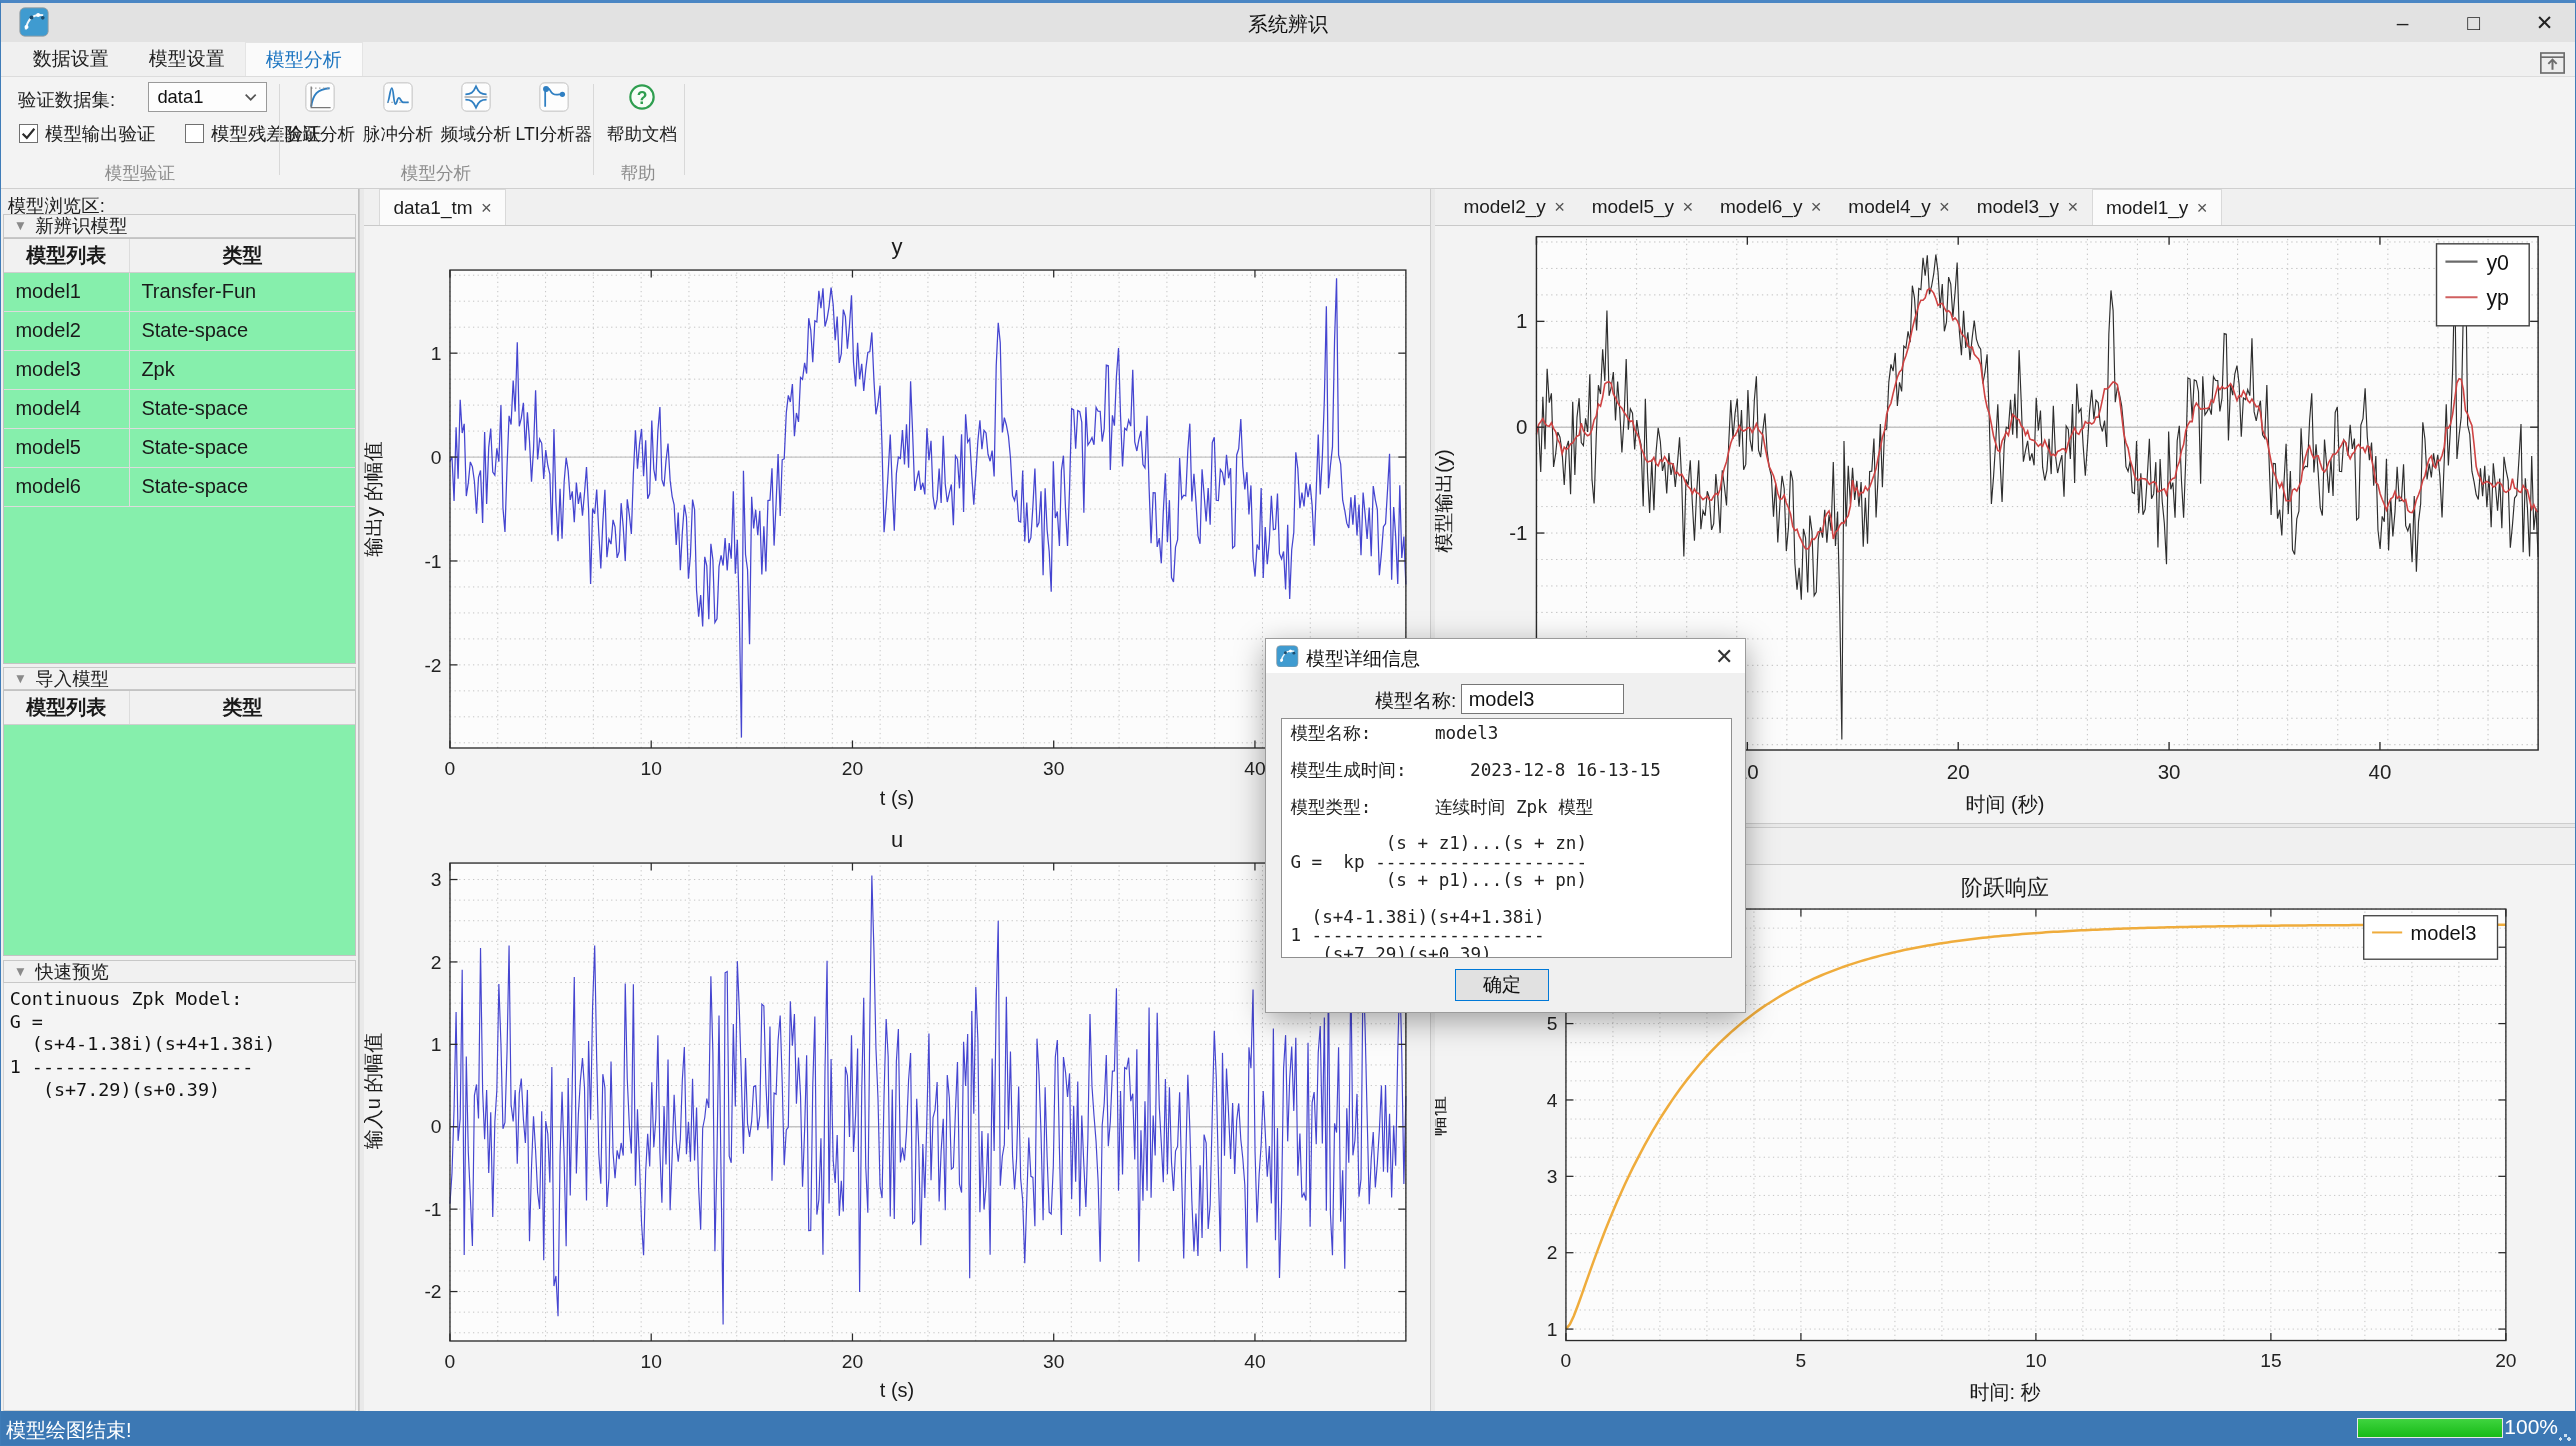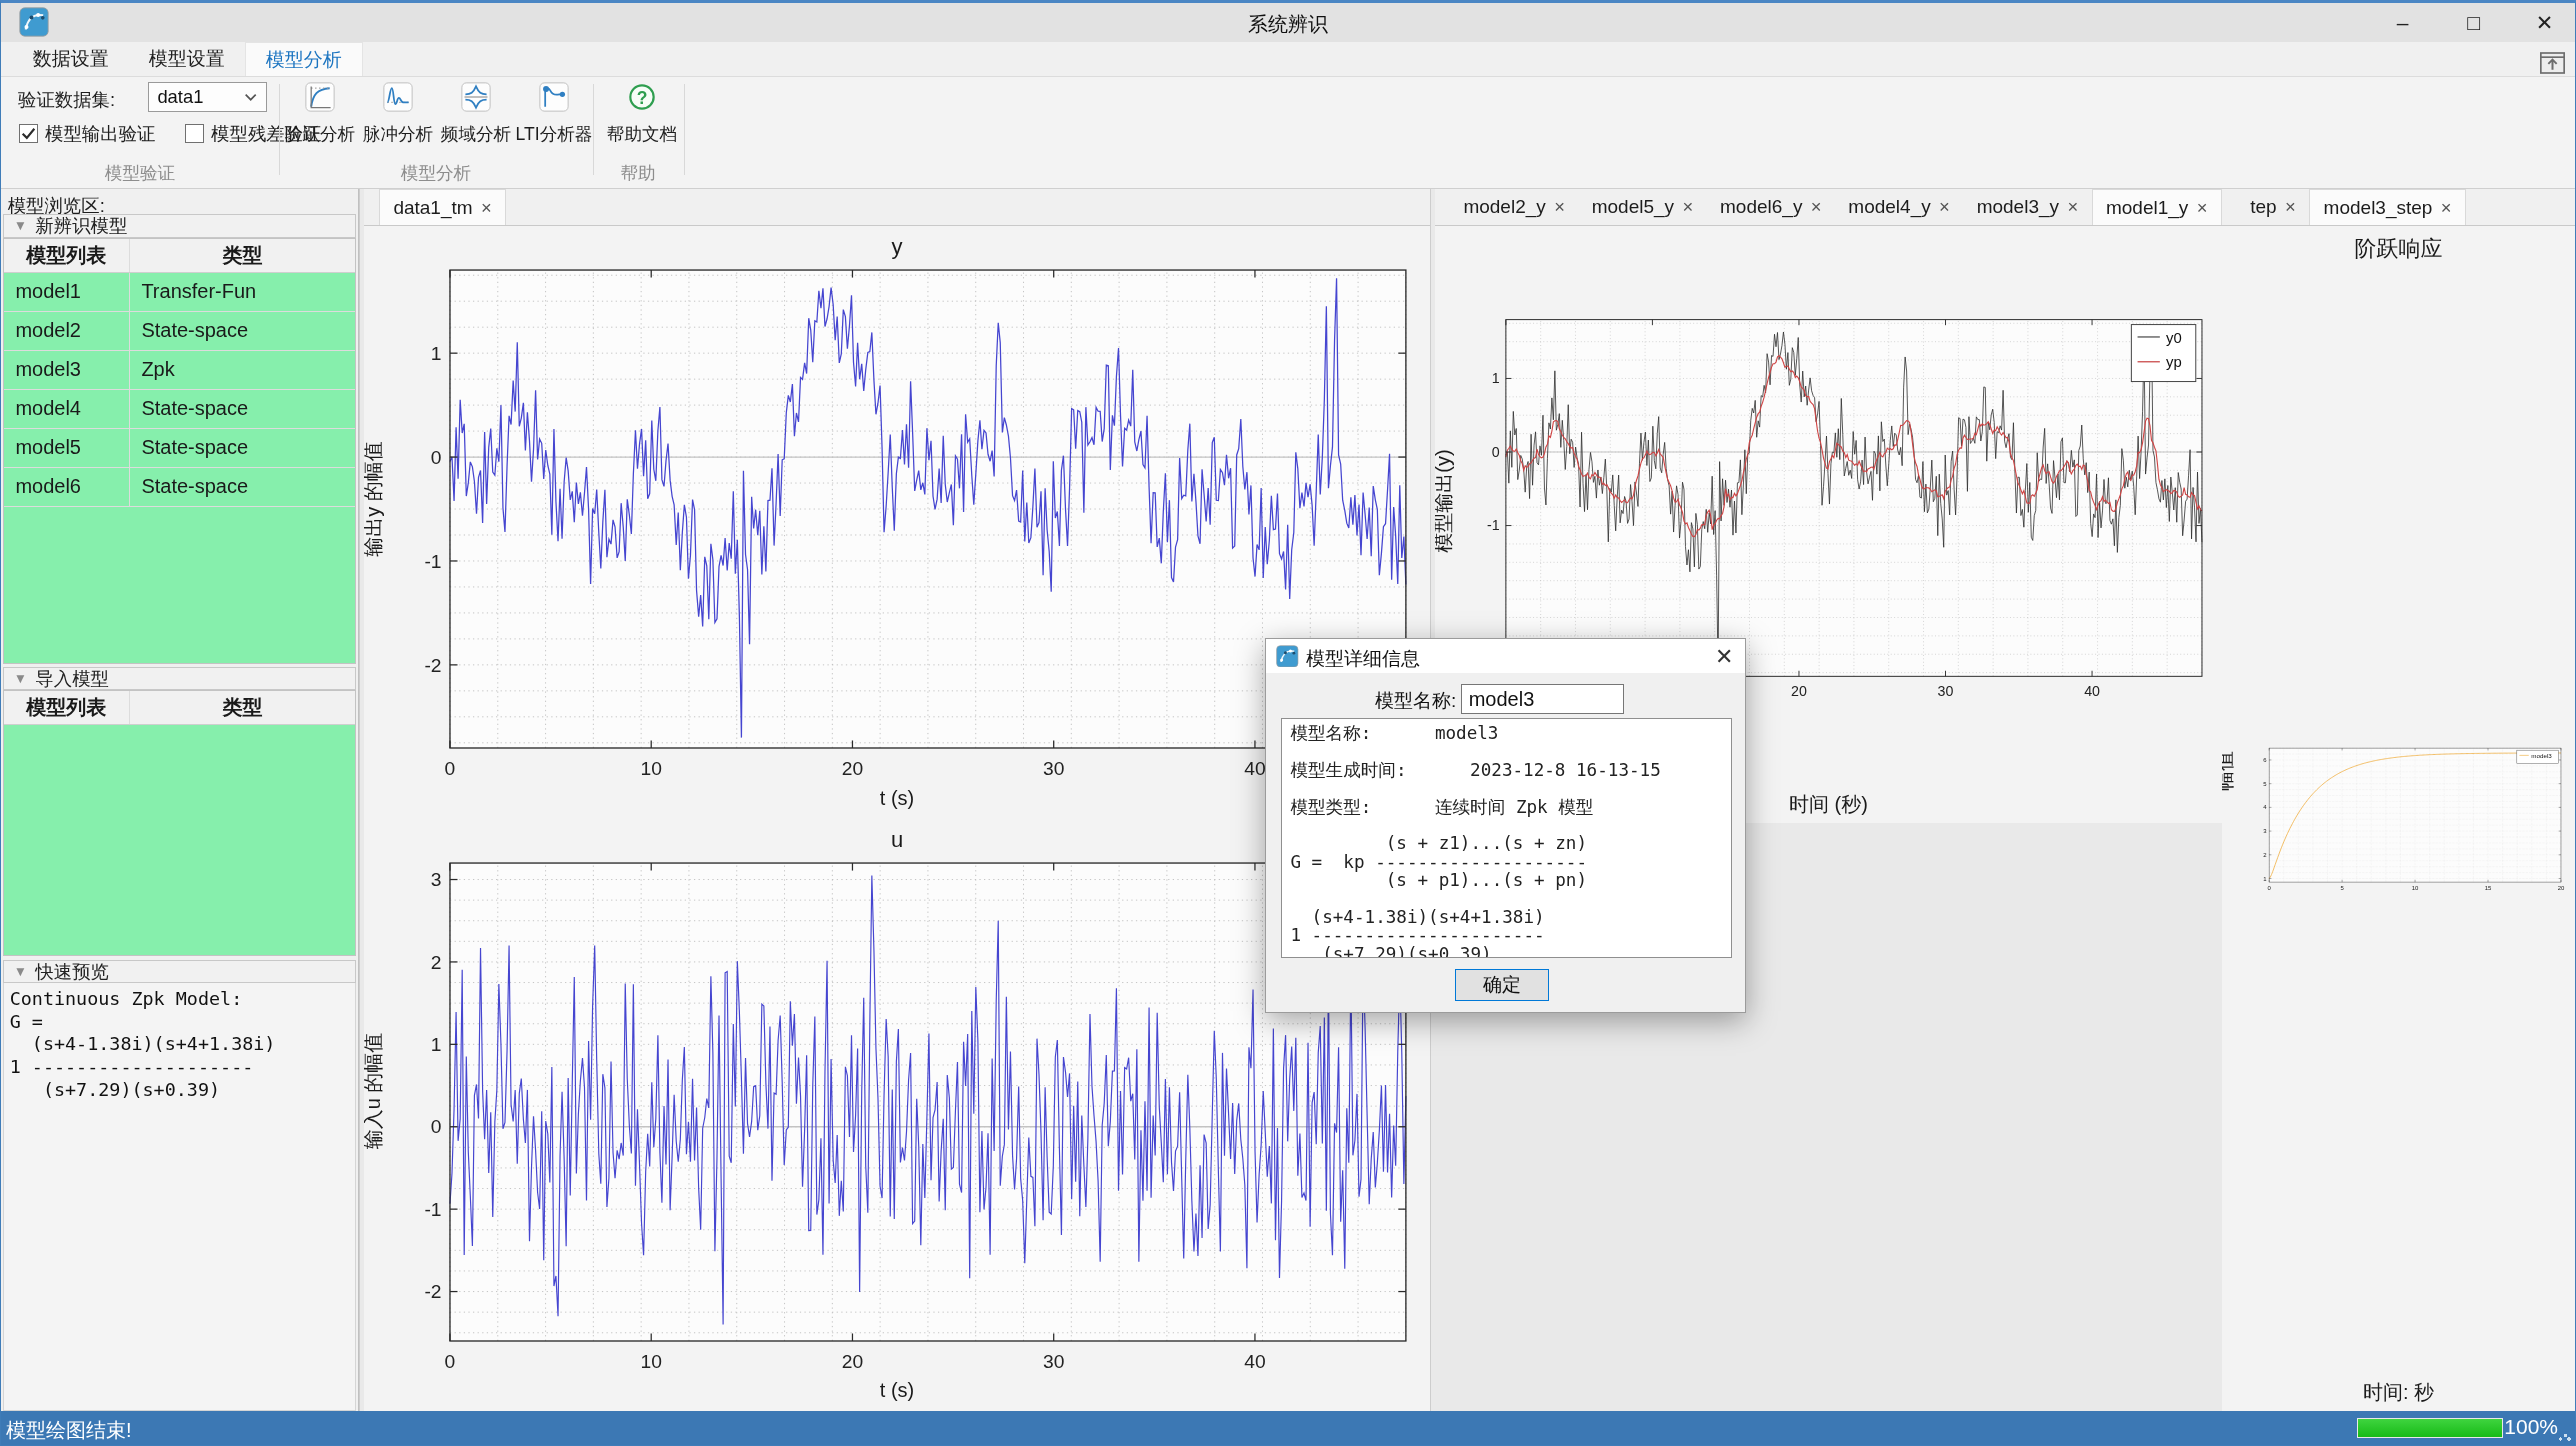--- a/index.html
+++ b/index.html
@@ -53,21 +53,21 @@
   .tcell{font-size:20px;color:#1a1a1a;padding:0 11.7px;}
   .tcol1{width:126px;border-right:0.8px solid #dcdcdc;height:100%;display:flex;align-items:center;}
   .thead .tcol1{justify-content:center;}
   .tcol2{flex:1;}
   .preview{flex:1;margin:0 1.7px;background:#f4f4f4;border:0.8px solid #d5d5d5;border-top:none;
            font-family:"DejaVu Sans Mono",monospace;font-size:18.4px;line-height:22.6px;color:#111;
            padding:5px 6px;white-space:pre;}
   
   .panel{background:#f3f3f3;display:flex;flex-direction:column;overflow:hidden;}
   .center{width:1066px;}
-  .rightcol{flex:1;display:flex;flex-direction:row;}
+  .rightcol{flex:1;display:flex;flex-direction:column;}
   .rtop{height:634px;}
   .hsplit{height:5px;background:#e9e9e9;border-top:0.8px solid #cdcdcd;border-bottom:0.8px solid #cdcdcd;}
   .rbottom{flex:1;}
   .tabbar{height:37px;background:#f0f0f0;border-bottom:0.8px solid #c9c9c9;display:flex;
           padding-left:15px;flex:0 0 auto;}
   .tab{display:flex;align-items:center;gap:8.4px;padding:0 13.4px;font-size:19px;color:#1c1c1c;}
   .tab.active{background:#fbfbfb;border:0.8px solid #d9d9d9;border-bottom:none;}
   .tab-close{color:#555;font-size:18.4px;}
   .fig{flex:1;display:flex;flex-direction:column;position:relative;min-height:0;}
   .fig-title{flex:0 0 auto;text-align:center;font-size:22px;color:#1a1a1a;padding-top:8.4px;height:34px;}

